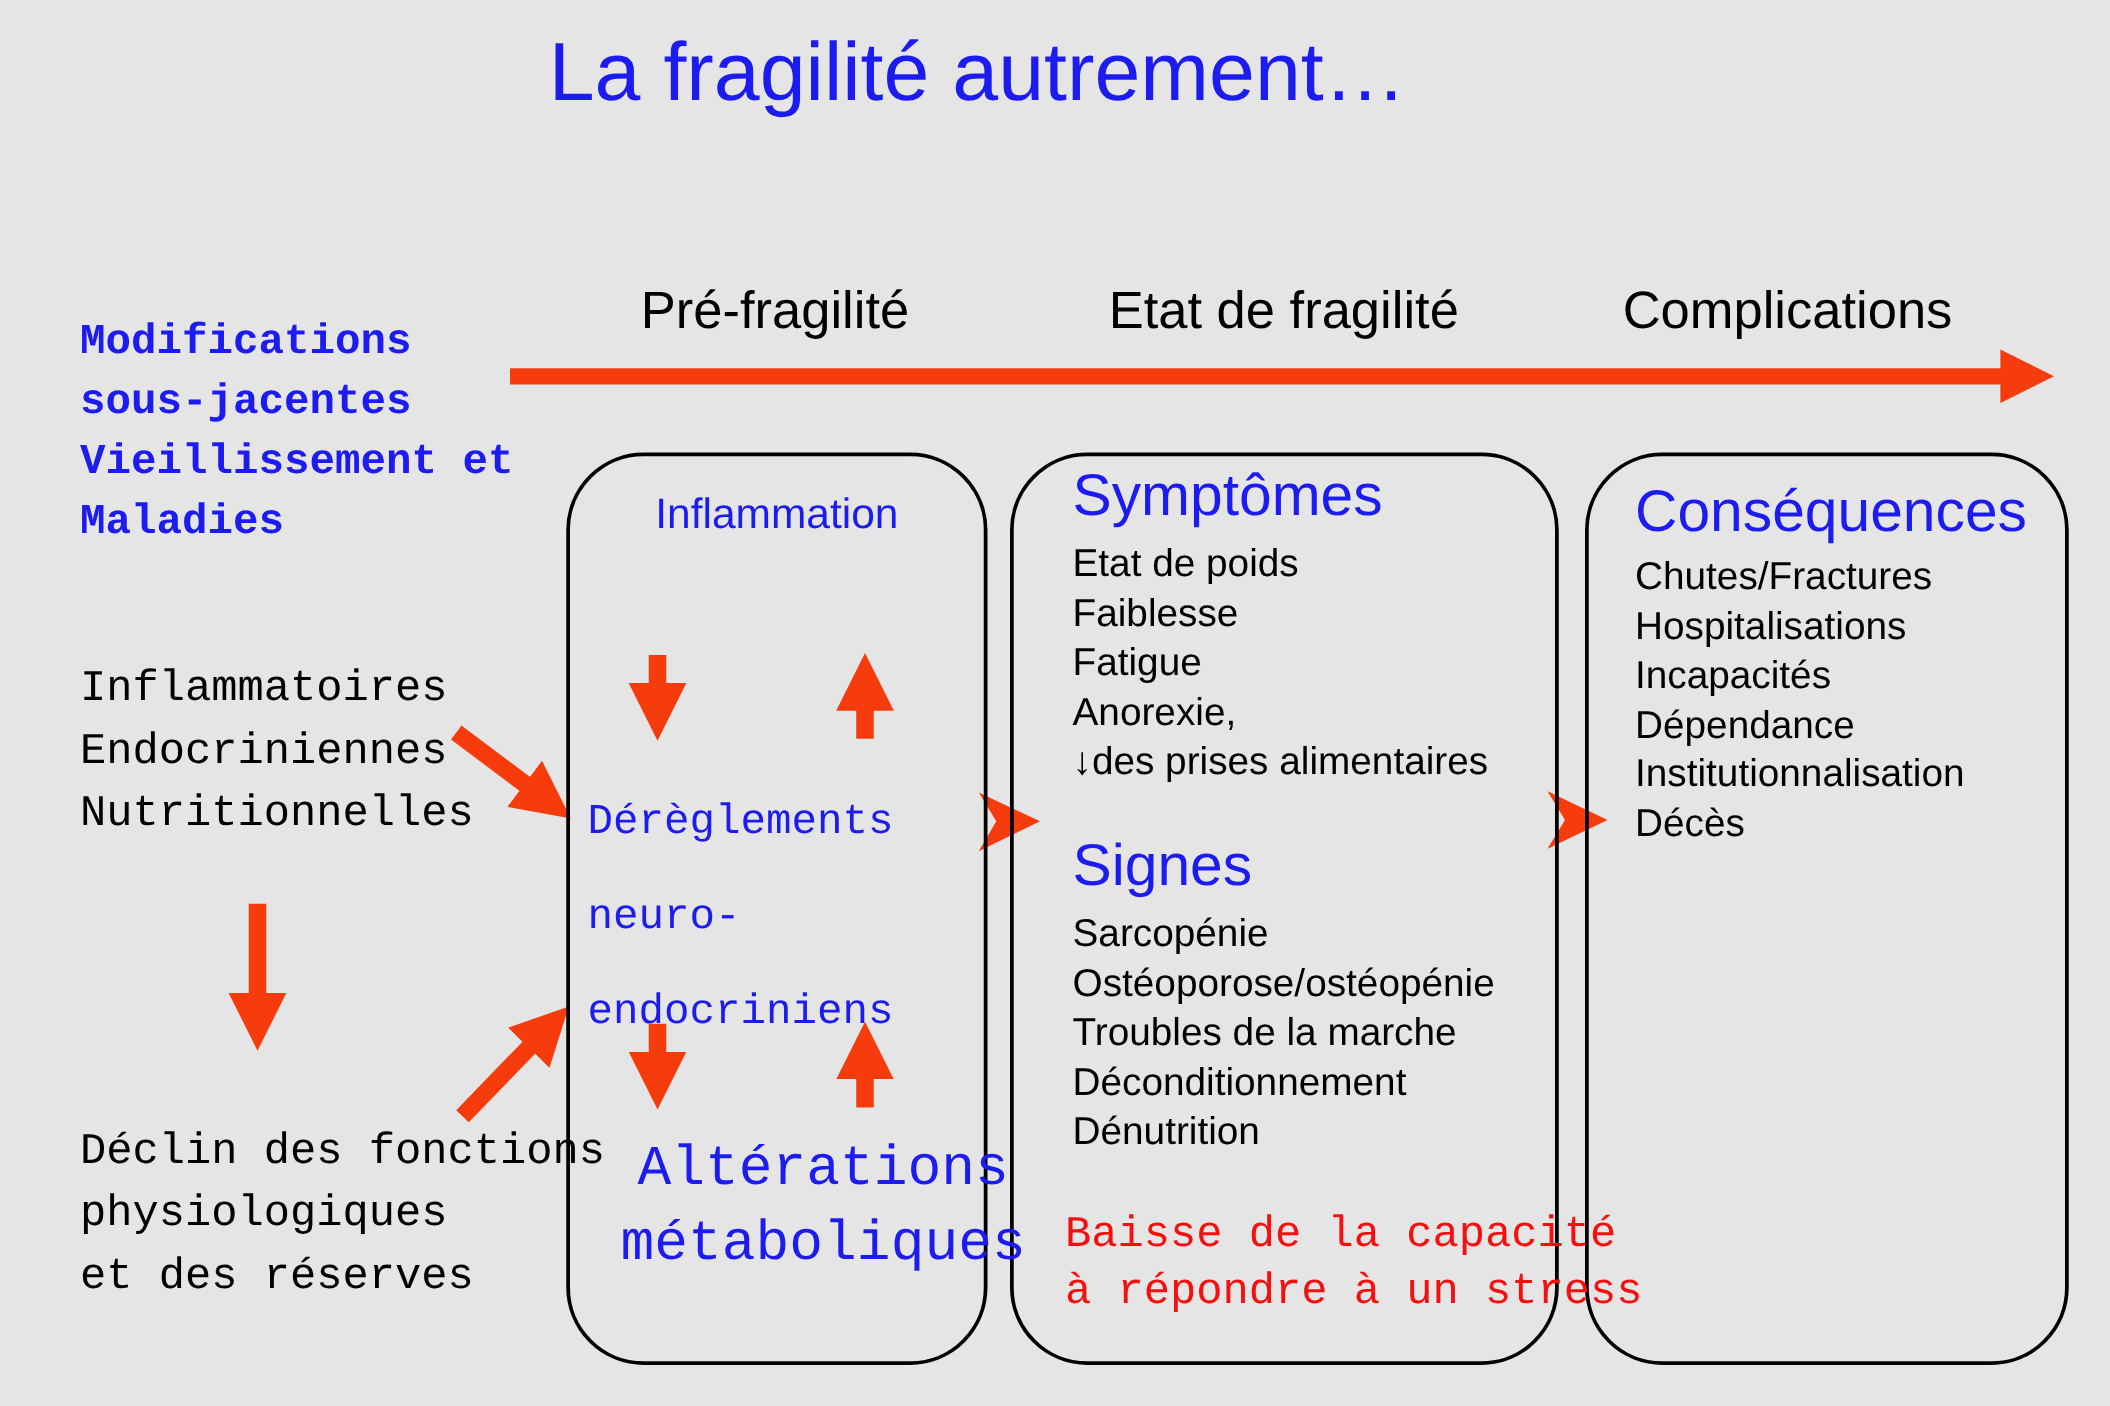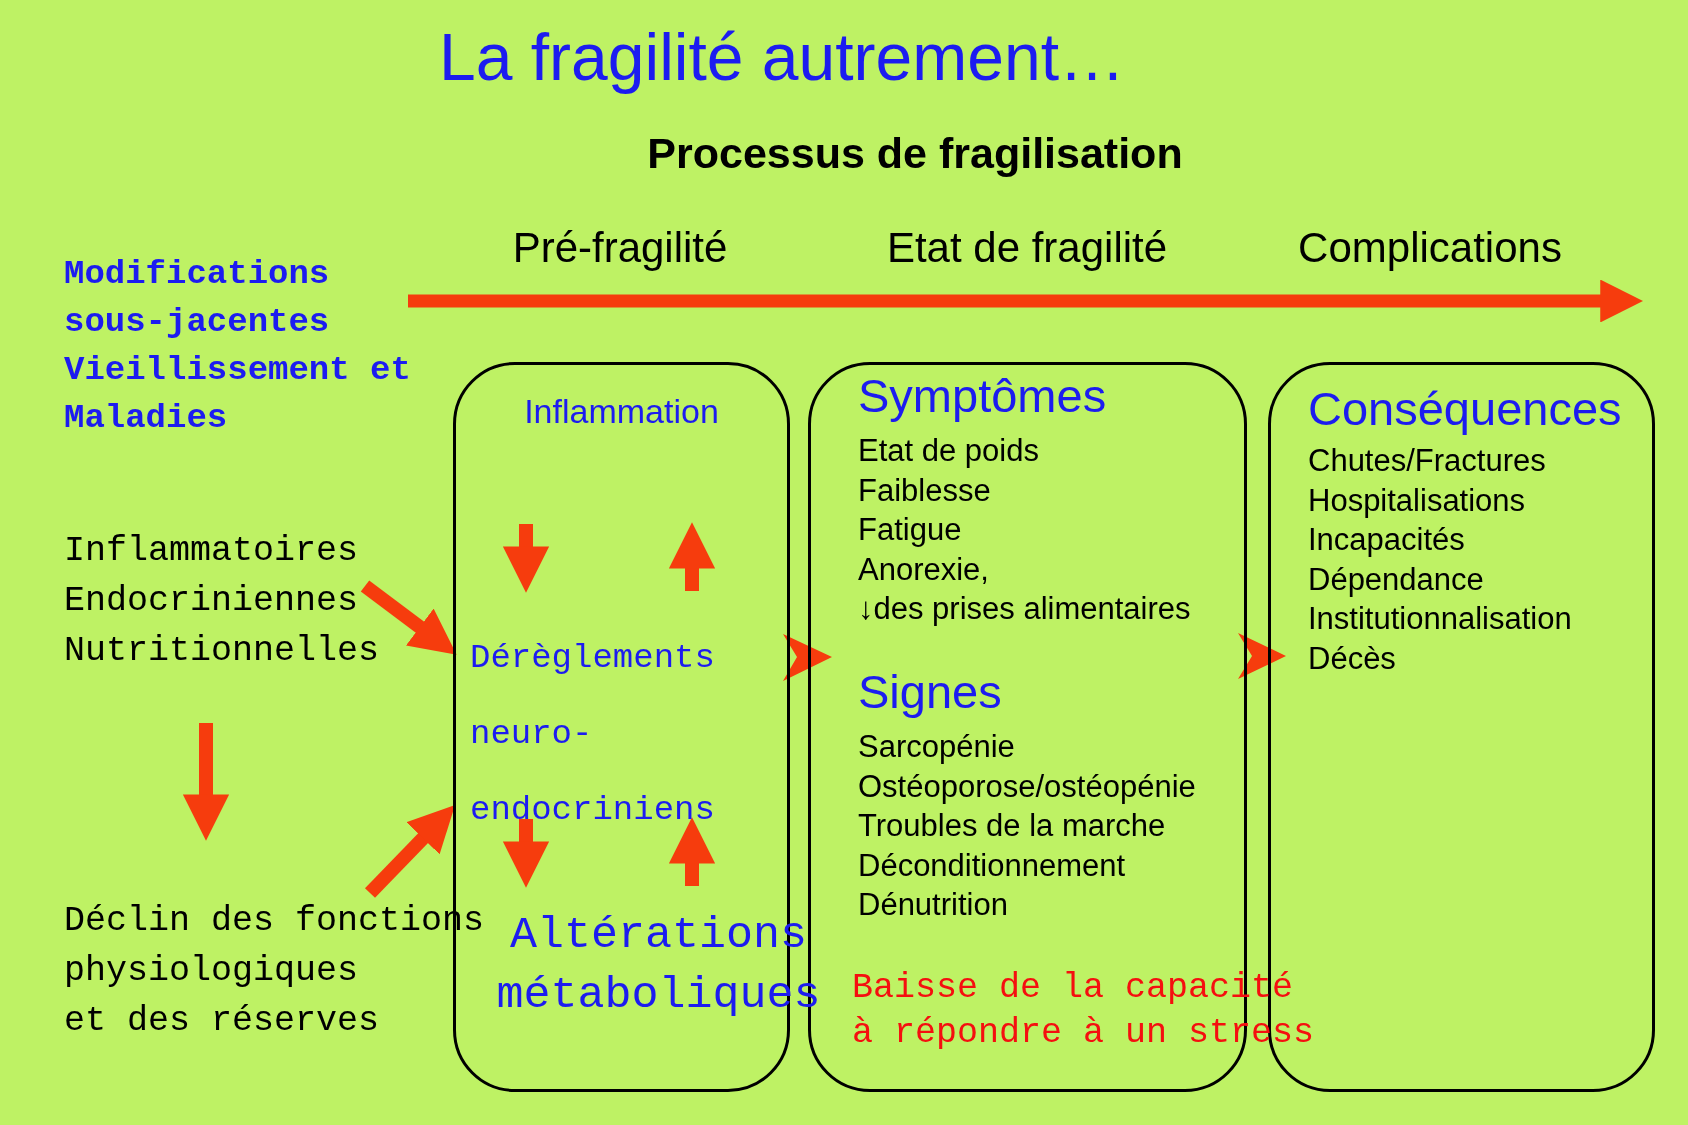--- a/index.html
+++ b/index.html
@@ -1,17 +1,17 @@
 <!DOCTYPE html>
 <html><head>
 <meta charset="utf-8">
 <style>
   html,body{margin:0;padding:0;background:#fff;}
   .canvas{
-    position:relative;width:1688px;height:1125px;background:#bef264;overflow:hidden;
+    position:relative;width:1688px;height:1125px;background:#e5e5e5;overflow:hidden;
     font-family:"Liberation Sans","DejaVu Sans",sans-serif;color:#000;
   }
   .abs{position:absolute;}
   .pre{white-space:pre-line;font-family:Liberation Mono, monospace;}
   .blue{color:#1c1cf0;}
   .redtxt{color:#f50f0f;}
   .title{
     top:20px;left:782px;transform:translateX(-50%);
     font-size:66px;line-height:1.15;color:#1c1cf0;white-space:nowrap;
   }
@@ -79,21 +79,20 @@
 
     <line class="shaft" x1="526" y1="819" x2="526" y2="853" stroke-width="14" marker-end="url(#ah)"></line>
     <line class="shaft" x1="692" y1="886" x2="692" y2="852" stroke-width="14" marker-end="url(#ah)"></line>
 
     <path class="head" d="M783,634 L832,657 L783,681 L797,657 Z"></path>
 
     <path class="head" d="M1238,633 L1286,656 L1238,679 L1252,656 Z"></path>
   </svg>
 
   <div class="abs title">La fragilité autrement…</div>
-  <div class="abs subtitle">Processus de fragilisation</div>
 
   <div class="abs stage-label" style="left:620px">Pré-fragilité</div>
   <div class="abs stage-label" style="left:1027px">Etat de fragilité</div>
   <div class="abs stage-label" style="left:1430px">Complications</div>
 
   <div class="abs left-blue pre">Modifications
 sous-jacentes
 Vieillissement et
 Maladies</div>
   <div class="abs left-causes pre">Inflammatoires

